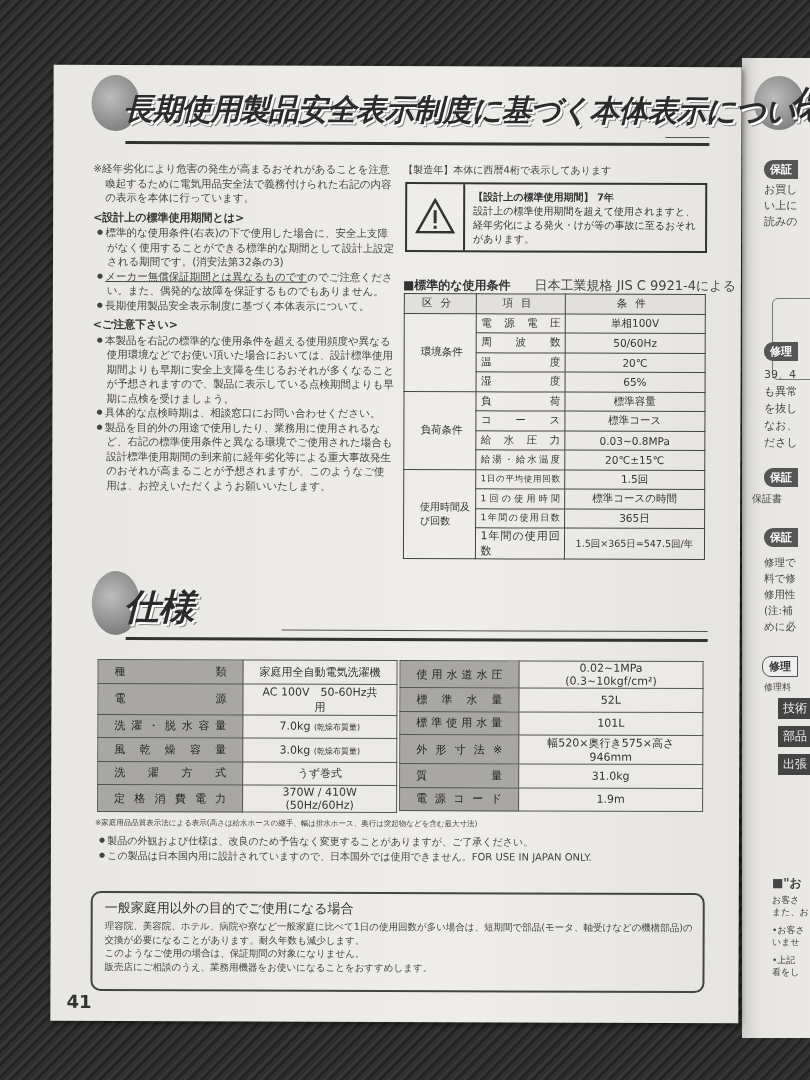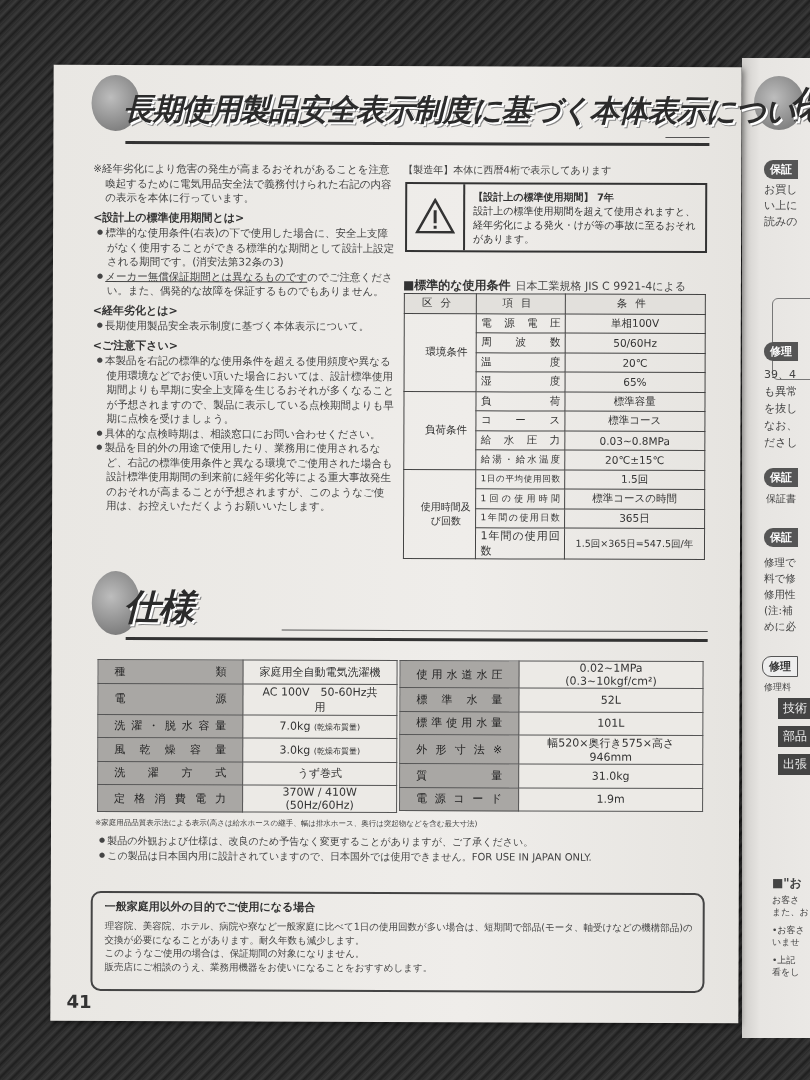--- a/index.html
+++ b/index.html
@@ -32,21 +32,21 @@
   .txt { position:absolute; font-size:10.5px; line-height:14.5px; color:#444; }
   .sub { font-weight:bold; color:#333; font-size:11px; margin-top:6px; }
   .bul { padding-left:14px; text-indent:-10px; }
   .bul::before { content:"● "; font-size:7px; vertical-align:2px; }
   .u { text-decoration:underline; }
   table { border-collapse:collapse; }
   .cond td, .cond th {
     border:1px solid #444; font-size:10.5px; height:18.5px; padding:0 4px; color:#333;
   }
   .cond th { font-weight:normal; background:#e2e0dc; letter-spacing:8px; }
-  .cond .grp { text-align:center; width:56px;padding-left:16px; }
+  .cond .grp { text-align:left; width:56px;padding-left:16px; }
   .cond .item { width:86px; text-align:justify; text-align-last:justify; }
   .cond .val { text-align:center; width:138px; }
   .spec td { border:1px solid #555; font-size:11px; height:22.5px; padding:0 16px; color:#333; }
   .spec .lab { background:#a9a7a4; color:#222; width:112px; text-align:justify; text-align-last:justify; }
   .spec .v { background:#eceae6; text-align:center; }
   .small { font-size:8px; }
   .warnbox { position:absolute; border:2px solid #333; }
   .note-box { position:absolute; border:2px solid #444; border-radius:10px; }
   .tab-lbl {
     position:absolute; background:#555; color:#fff; font-size:11px; font-weight:bold;
@@ -69,21 +69,21 @@
   <div style="position:absolute;left:30px;top:240px;width:60px;height:80px;border:1px solid #777;border-radius:6px;"></div>
   <div class="tab-lbl" style="left:22px;top:284px;">修理</div>
   <div class="txt" style="left:22px;top:308px;font-size:11px;line-height:17px;">
     <div>39、4</div>
       <div>も異常</div>
       <div>を抜し</div>
       <div>なお、</div>
       <div>ださし</div>
   </div>
   <div class="tab-lbl" style="left:22px;top:410px;">保証</div>
-  <div class="txt" style="left:24px;top:434px;font-size:10px;">保証書</div>
+  <div class="txt" style="left:10px;top:434px;font-size:10px;">保証書</div>
   <div class="tab-lbl" style="left:22px;top:470px;">保証</div>
   <div class="txt" style="left:22px;top:496px;font-size:10.5px;line-height:16px;">
     <div>修理で</div>
       <div>料で修</div>
       <div>修用性</div>
       <div>(注:補</div>
       <div>めに必</div>
   </div>
   <div class="tab-lbl" style="left:20px;top:598px;background:#eee;color:#333;border:1px solid #555;">修理</div>
   <div class="txt" style="left:22px;top:622px;font-size:9px;">修理料</div>
@@ -106,21 +106,20 @@
   <div class="heading-circle" style="left:38px;top:10px;width:48px;height:56px;"></div>
   <div class="heading-text" style="left:70px;top:24px;font-size:30px;">長期使用製品安全表示制度に基づく本体表示について</div>
   <div class="heading-line" style="left:72px;top:76px;width:584px;"></div>
   <div class="heading-line-thin" style="left:612px;top:70px;width:44px;"></div>
 
   <div class="txt" style="left:40px;top:96px;width:302px;">
     <div style="padding-left:12px;text-indent:-12px;">※経年劣化により危害の発生が高まるおそれがあることを注意喚起するために電気用品安全法で義務付けられた右記の内容の表示を本体に行っています。</div>
     <div class="sub">&lt;設計上の標準使用期間とは&gt;</div>
     <div class="bul">標準的な使用条件(右表)の下で使用した場合に、安全上支障がなく使用することができる標準的な期間として設計上設定される期間です。(消安法第32条の3)</div>
     <div class="bul"><span class="u">メーカー無償保証期間とは異なるものです</span><span>のでご注意ください。また、偶発的な故障を保証するものでもありません。</span></div>
-    <div class="sub">&lt;経年劣化とは&gt;</div>
     <div class="bul">長期使用製品安全表示制度に基づく本体表示について。</div>
     <div class="sub">&lt;ご注意下さい&gt;</div>
     <div class="bul">本製品を右記の標準的な使用条件を超える使用頻度や異なる使用環境などでお使い頂いた場合においては、設計標準使用期間よりも早期に安全上支障を生じるおそれが多くなることが予想されますので、製品に表示している点検期間よりも早期に点検を受けましょう。</div>
     <div class="bul">具体的な点検時期は、相談窓口にお問い合わせください。</div>
     <div class="bul">製品を目的外の用途で使用したり、業務用に使用されるなど、右記の標準使用条件と異なる環境でご使用された場合も設計標準使用期間の到来前に経年劣化等による重大事故発生のおそれが高まることが予想されますが、このようなご使用は、お控えいただくようお願いいたします。</div>
   </div>
 
   <div class="txt" style="left:350px;top:97px;font-size:10px;">【製造年】本体に西暦4桁で表示してあります</div>
   <div class="warnbox" style="left:352px;top:116px;width:298px;height:66px;">
     <div style="position:absolute;left:0;top:0;width:56px;height:66px;border-right:2px solid #333;">
@@ -131,21 +130,21 @@
       </svg>
     </div>
     <div style="position:absolute;left:66px;top:6px;width:228px;font-size:10px;line-height:14px;color:#333;">
       <div style="font-weight:bold;">【設計上の標準使用期間】 7年</div>
       <div>設計上の標準使用期間を超えて使用されますと、経年劣化による発火・けが等の事故に至るおそれがあります。</div>
     </div>
   </div>
 
   <div style="position:absolute;left:350px;top:208px;white-space:nowrap;">
     <span style="font-size:12px;font-weight:bold;color:#333;">■標準的な使用条件</span>
-    <span style="font-size:11px;color:#444;margin-left:0;">日本工業規格 JIS C 9921-4による</span>
+    <span style="font-size:13px;color:#444;margin-left:19px;">日本工業規格 JIS C 9921-4による</span>
   </div>
 
   <table class="cond" style="position:absolute;left:351px;top:227px;width:302px;">
     <tbody>
         <tr>
       <th>区分</th>
       <th>項目</th>
       <th>条件</th>
     </tr>
     <tr>
@@ -264,21 +263,21 @@
   </tbody>
     </table>
 
   <div class="txt" style="left:44px;top:753px;font-size:7.5px;line-height:10px;">※家庭用品品質表示法による表示(高さは給水ホースの継手、幅は排水ホース、奥行は突起物などを含む最大寸法)</div>
   <div class="txt" style="left:44px;top:768px;width:620px;font-size:10px;line-height:14px;">
     <div class="bul">製品の外観および仕様は、改良のため予告なく変更することがありますが、ご了承ください。</div>
     <div class="bul">この製品は日本国内用に設計されていますので、日本国外では使用できません。FOR USE IN JAPAN ONLY.</div>
   </div>
 
   <div class="note-box" style="left:40px;top:826px;width:610px;height:96px;">
-    <div style="position:absolute;left:12px;top:6px;font-size:11px;font-weight:bold;color:#333;">一般家庭用以外の目的でご使用になる場合</div>
+    <div style="position:absolute;left:12px;top:6px;font-size:13px;font-weight:normal;color:#333;">一般家庭用以外の目的でご使用になる場合</div>
     <div style="position:absolute;left:12px;top:26px;width:592px;font-size:9.5px;line-height:13.5px;color:#444;">
       <div>理容院、美容院、ホテル、病院や寮など一般家庭に比べて1日の使用回数が多い場合は、短期間で部品(モータ、軸受けなどの機構部品)の交換が必要になることがあります。耐久年数も減少します。</div>
       <div>このようなご使用の場合は、保証期間の対象になりません。</div>
       <div>販売店にご相談のうえ、業務用機器をお使いになることをおすすめします。</div>
     </div>
   </div>
 
   <div style="position:absolute;left:16px;top:926px;font-size:18px;font-weight:bold;color:#333;">41</div>
 </div>
 

